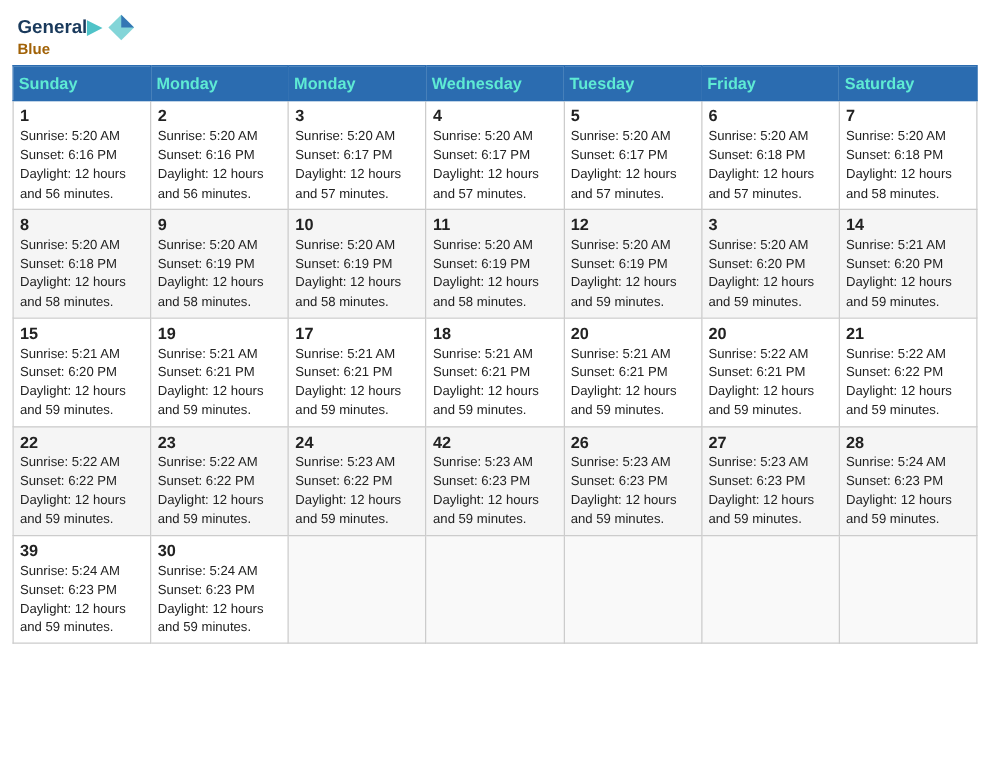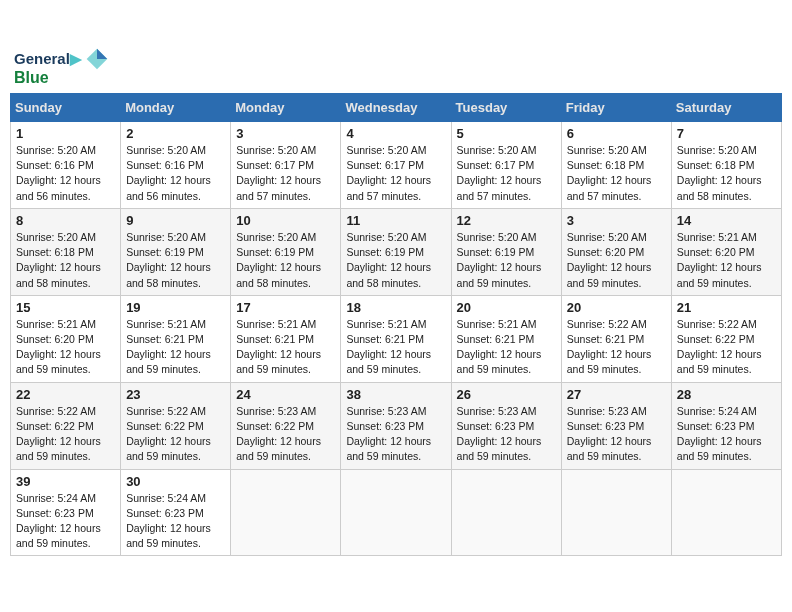--- a/index.html
+++ b/index.html
@@ -48,21 +48,21 @@
       font-size: 14px;
       color: #333;
     }
     .calendar-table {
       width: 100%;
       border-collapse: collapse;
       border: 1px solid #ccc;
     }
     .calendar-table th {
       background-color: #2b6cb0;
-      color: #e5e5e5;
+      color: #5eead4;
       font-size: 13px;
       font-weight: bold;
       padding: 6px 4px;
       text-align: left;
       border: 1px solid #2b6cb0;
     }
     .calendar-table td {
       vertical-align: top;
       border: 1px solid #ccc;
       padding: 4px 5px;
@@ -90,28 +90,28 @@
     .empty-cell {
       background: #f9f9f9 !important;
     }
   </style>
 </head>
 <body>
 
 <div class="header-area">
   <div class="logo">
     <div>
-      <div style="display:flex;align-items:center;gap:2px;margin-top:37px;">
+      <div style="display:flex;align-items:center;gap:2px;">
         <span class="logo-text">General<span style="color:#4fc3c8;">▶</span></span>
         <svg class="logo-icon" viewBox="0 0 28 28">
           <path d="M14 2 L26 14 L14 26 L2 14 Z" fill="#4fc3c8" opacity="0.7"></path>
           <path d="M14 2 L26 14 L14 14 Z" fill="#2b6cb0" opacity="0.9"></path>
         </svg>
       </div>
-      <div style="font-size:16px;font-weight:bold;color:#15803d;margin-top:-2px;">Blue</div>
+      <div style="font-size:12px;font-weight:bold;color:#a16207;margin-top:-2px;">Blue</div>
     </div>
   </div>
   <div class="title-block">
     <h1></h1>
     <p></p>
   </div>
 </div>
 
 <table class="calendar-table">
   <thead>
@@ -223,21 +223,21 @@
         </td>
         <td>
           <span class="day-number">23</span>
           <div class="day-info">Sunrise: 5:22 AM<br>Sunset: 6:22 PM<br>Daylight: 12 hours and 59 minutes.</div>
         </td>
         <td>
           <span class="day-number">24</span>
           <div class="day-info">Sunrise: 5:23 AM<br>Sunset: 6:22 PM<br>Daylight: 12 hours and 59 minutes.</div>
         </td>
         <td>
-          <span class="day-number">38</span>
+          <span class="day-number">42</span>
           <div class="day-info">Sunrise: 5:23 AM<br>Sunset: 6:23 PM<br>Daylight: 12 hours and 59 minutes.</div>
         </td>
         <td>
           <span class="day-number">26</span>
           <div class="day-info">Sunrise: 5:23 AM<br>Sunset: 6:23 PM<br>Daylight: 12 hours and 59 minutes.</div>
         </td>
         <td>
           <span class="day-number">27</span>
           <div class="day-info">Sunrise: 5:23 AM<br>Sunset: 6:23 PM<br>Daylight: 12 hours and 59 minutes.</div>
         </td>

